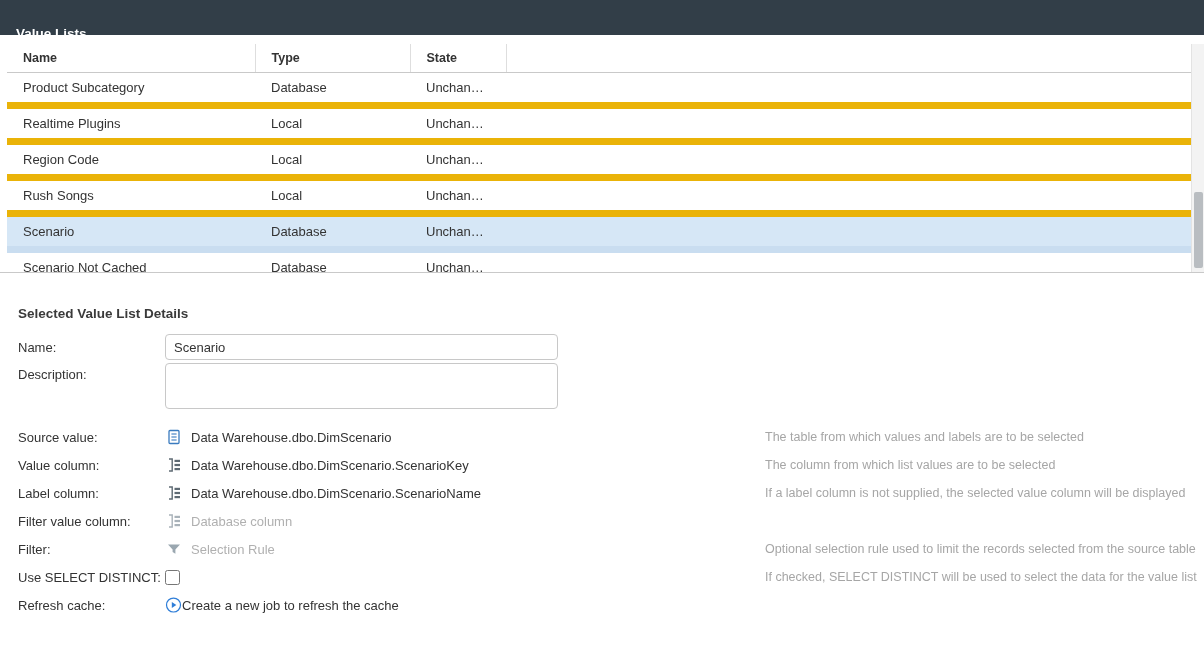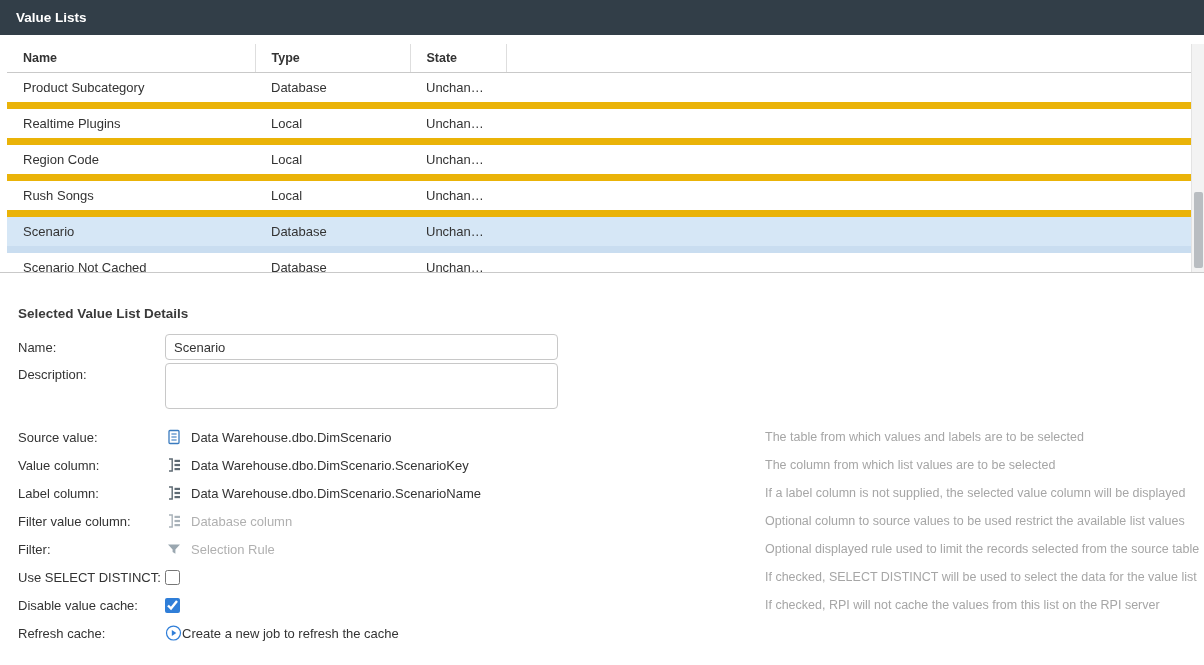--- a/index.html
+++ b/index.html
@@ -12,21 +12,21 @@
     overflow: hidden;
   }
   
   .titlebar {
     height: 35px;
     background: #323e48;
     color: #ffffff;
     font-weight: bold;
     font-size: 13.5px;
     line-height: 35px;
-    padding: 0 16px;
+    padding: 16px 16px;
   }
   
   .table-wrap {
     position: relative;
     margin-top: 9px;
     height: 229px;
     border-bottom: 1px solid #c9c9c9;
     padding-right: 13px;
     overflow: hidden;
     padding-left: 7px;
@@ -245,51 +245,43 @@
       <span class="icon">
         <svg width="16" height="16" viewBox="0 0 16 16">
           <path d="M3 2 h3.2 v12 h-3.2" fill="none" stroke="#a9b2b9" stroke-width="1.4"></path>
           <rect x="8.5" y="2.8" width="5.5" height="2.2" fill="#a9b2b9"></rect>
           <rect x="8.5" y="6.9" width="5.5" height="2.2" fill="#a9b2b9"></rect>
           <rect x="8.5" y="11" width="5.5" height="2.2" fill="#a9b2b9"></rect>
         </svg>
       </span>
       <span class="res-text placeholder">Database column</span>
     </div>
-    <div class="f-hint">Optional column to source values to be used restrict the available list values</div>
   </div>
 
   <div class="field">
     <div class="f-label">Filter:</div>
     <div class="f-control">
       <span class="icon">
         <svg width="16" height="16" viewBox="0 0 16 16">
           <path d="M2 3.5 h12 l-4.6 5 v4.2 l-2.8 -1.6 v-2.6 z" fill="#9aa7b0"></path>
         </svg>
       </span>
       <span class="res-text placeholder">Selection Rule</span>
     </div>
-    <div class="f-hint">Optional displayed rule used to limit the records selected from the source table</div>
+    <div class="f-hint">Optional selection rule used to limit the records selected from the source table</div>
   </div>
 
   <div class="field">
     <div class="f-label">Use SELECT DISTINCT:</div>
     <div class="f-control">
       <input class="cb" type="checkbox" style="">
     </div>
     <div class="f-hint">If checked, SELECT DISTINCT will be used to select the data for the value list</div>
   </div>
 
-  <div class="field">
-    <div class="f-label">Disable value cache:</div>
-    <div class="f-control">
-      <input class="cb" type="checkbox" checked="true" style="">
-    </div>
-    <div class="f-hint">If checked, RPI will not cache the values from this list on the RPI server</div>
-  </div>
 
   <div class="field">
     <div class="f-label">Refresh cache:</div>
     <div class="f-control">
       <span class="refresh-action">
         <span class="icon">
           <svg width="18" height="18" viewBox="0 0 18 18">
             <circle cx="9" cy="9" r="7.4" fill="none" stroke="#2f7ed8" stroke-width="1.3"></circle>
             <path d="M7.2 5.9 L12 9 L7.2 12.1 Z" fill="#2f7ed8"></path>
           </svg>

